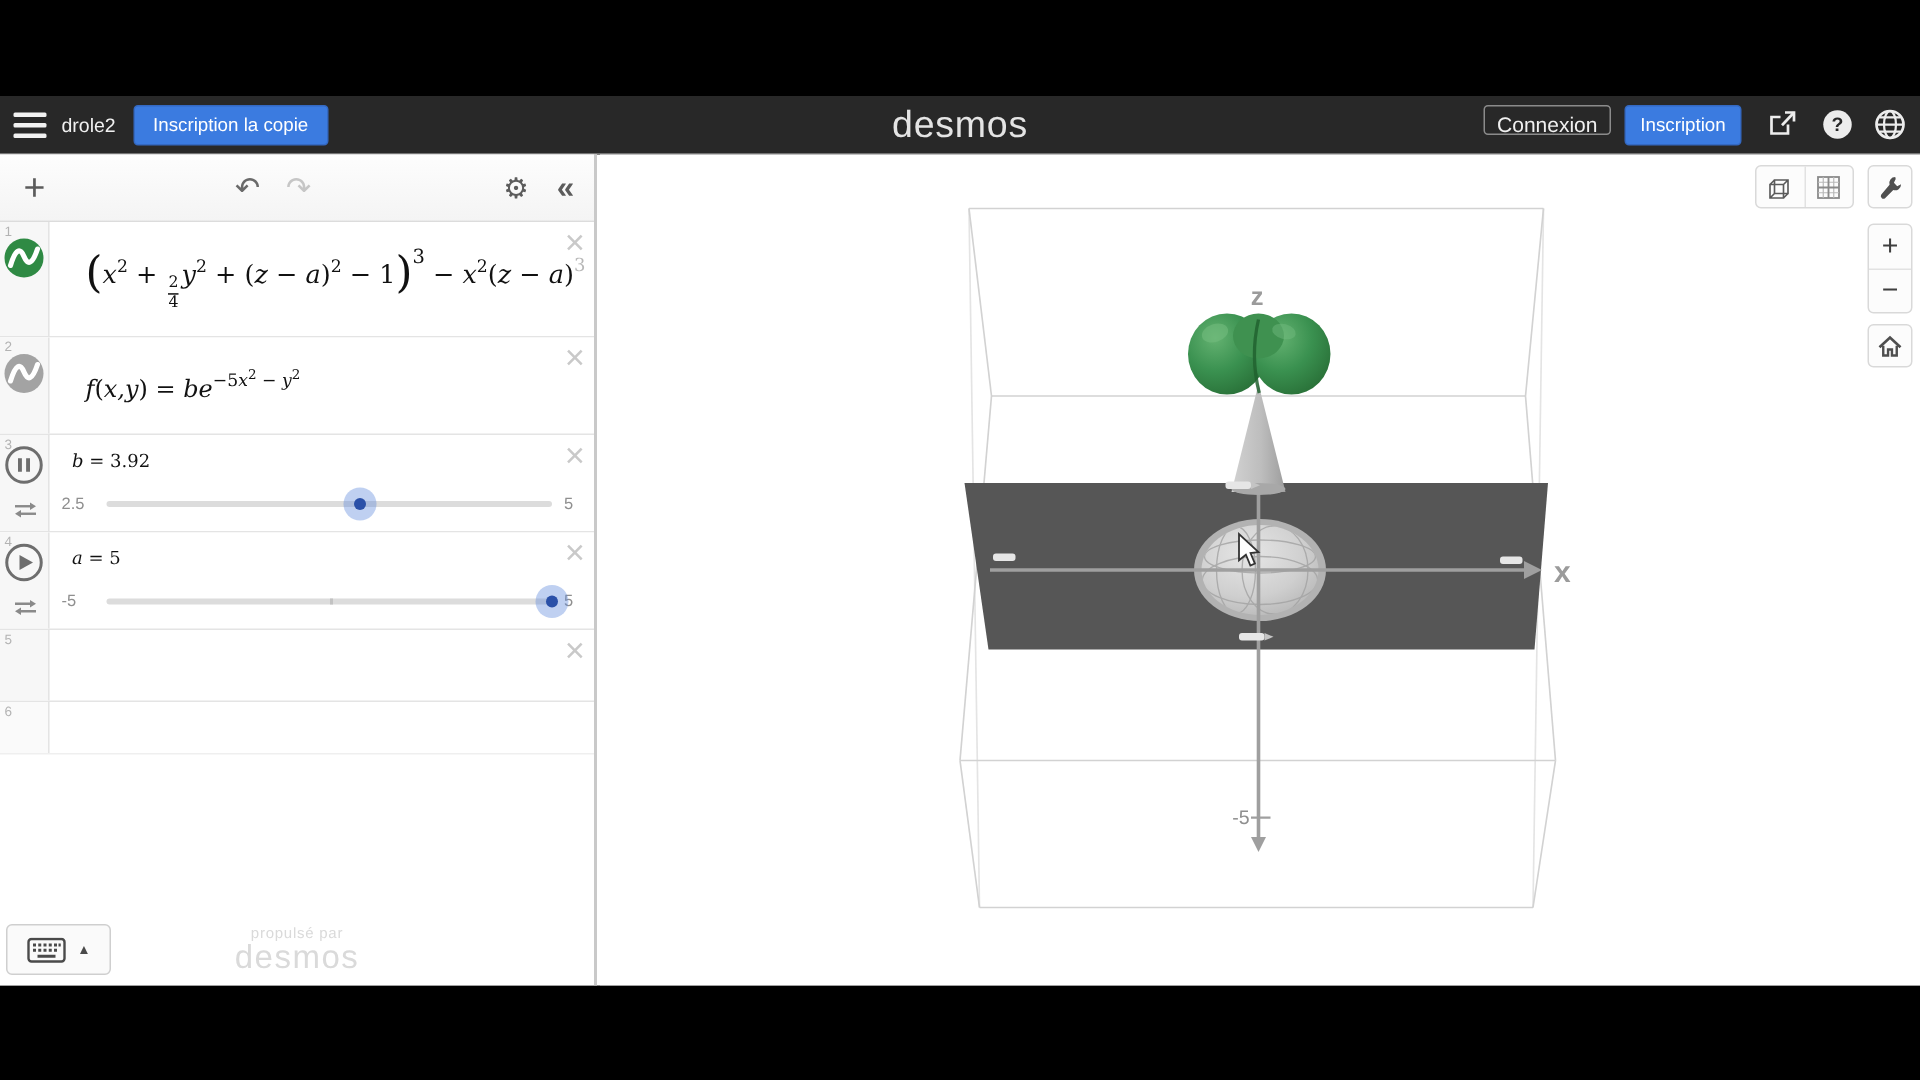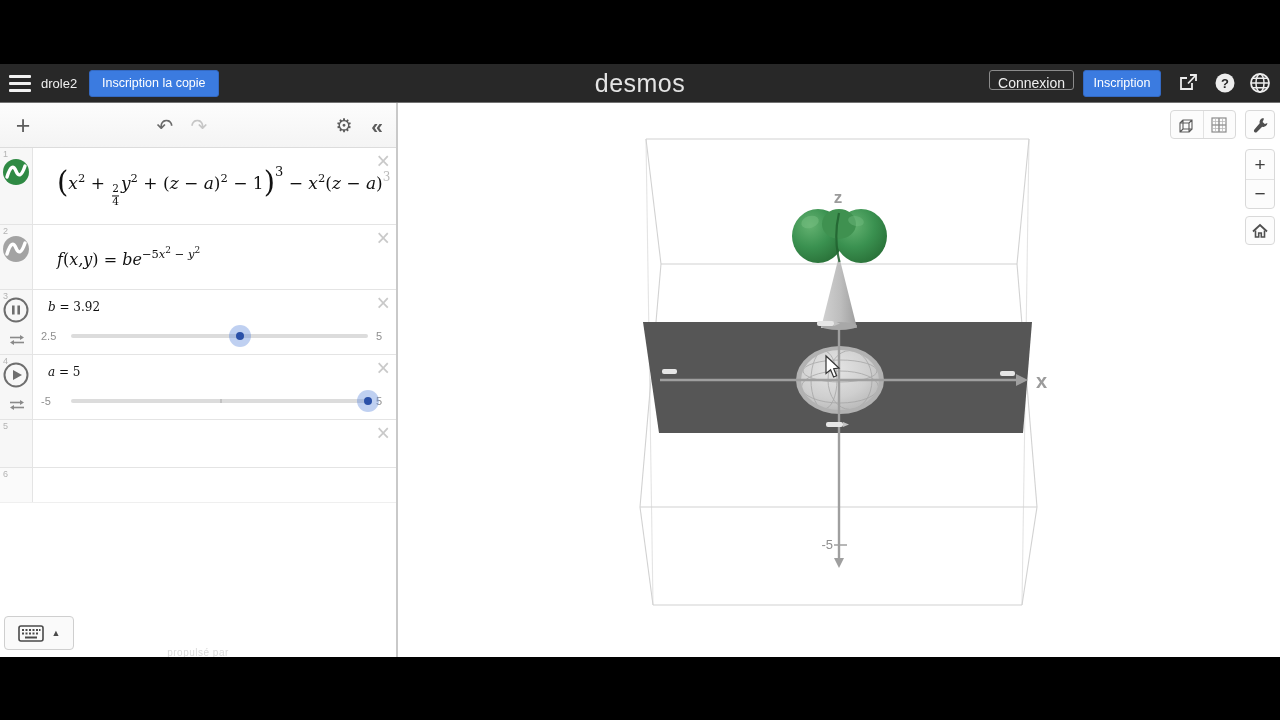--- a/index.html
+++ b/index.html
@@ -68,21 +68,21 @@
   .sl-thumb { position:absolute; top:50%; width:22px; height:22px; margin:-11px 0 0 -11px; border-radius:50%;
               background:rgba(96,138,219,.40); cursor:pointer; }
   .sl-thumb::after { content:""; position:absolute; left:50%; top:50%; width:8px; height:8px; margin:-4px 0 0 -4px;
                      border-radius:50%; background:#2a50a8; }
 
   .kbd-btn { position:absolute; left:4px; top:513px; width:70px; height:34px; background:#fafafa;
              border:1px solid #cfcfcf; border-radius:4px; display:flex; align-items:center; justify-content:center;
              gap:8px; cursor:pointer; }
   .kbd-tri { font-size:9px; color:#4a4a4a; }
   .watermark { position:absolute; left:150px; top:514px; width:96px; text-align:center; color:#dadada; }
-  .wm-small { font-size:10px; letter-spacing:.5px;margin-top:30px; }
+  .wm-small { font-size:10px; letter-spacing:.5px; }
   .wm-big { font-size:22px; letter-spacing:1px; line-height:.9; }
 
   
   .gbtn { position:absolute; background:#fcfcfc; border:1px solid #d9d9d9; border-radius:4px; cursor:pointer;
           display:flex; align-items:center; justify-content:center; color:#4f4f4f; }
   .g-viewgroup { left:770px; top:7px; width:66px; height:29px; padding:0; }
   .g-viewgroup .cell { width:33px; height:27px; display:flex; align-items:center; justify-content:center; cursor:pointer; }
   .g-viewgroup .cell + .cell { border-left:1px solid #e2e2e2; }
   .g-wrench { left:845px; top:7px; width:30px; height:29px; }
   .g-zoomgroup { left:845px; top:46px; width:30px; height:60px; flex-direction:column; padding:0; }

